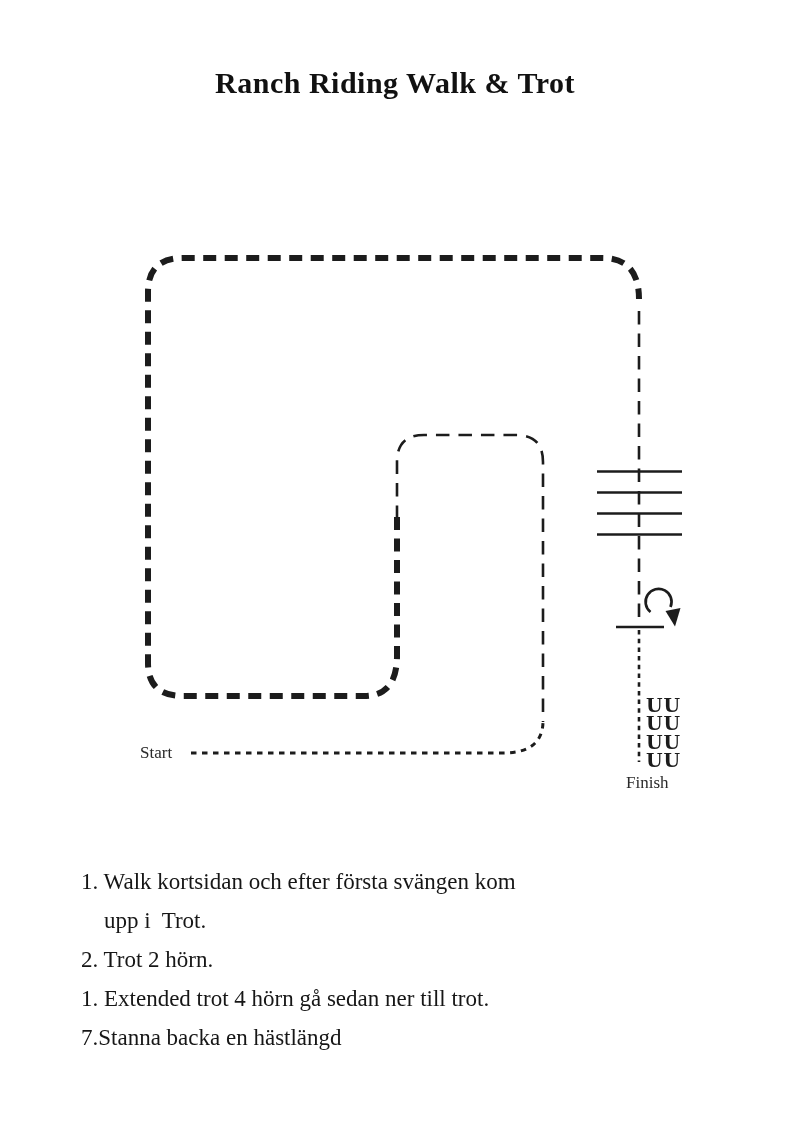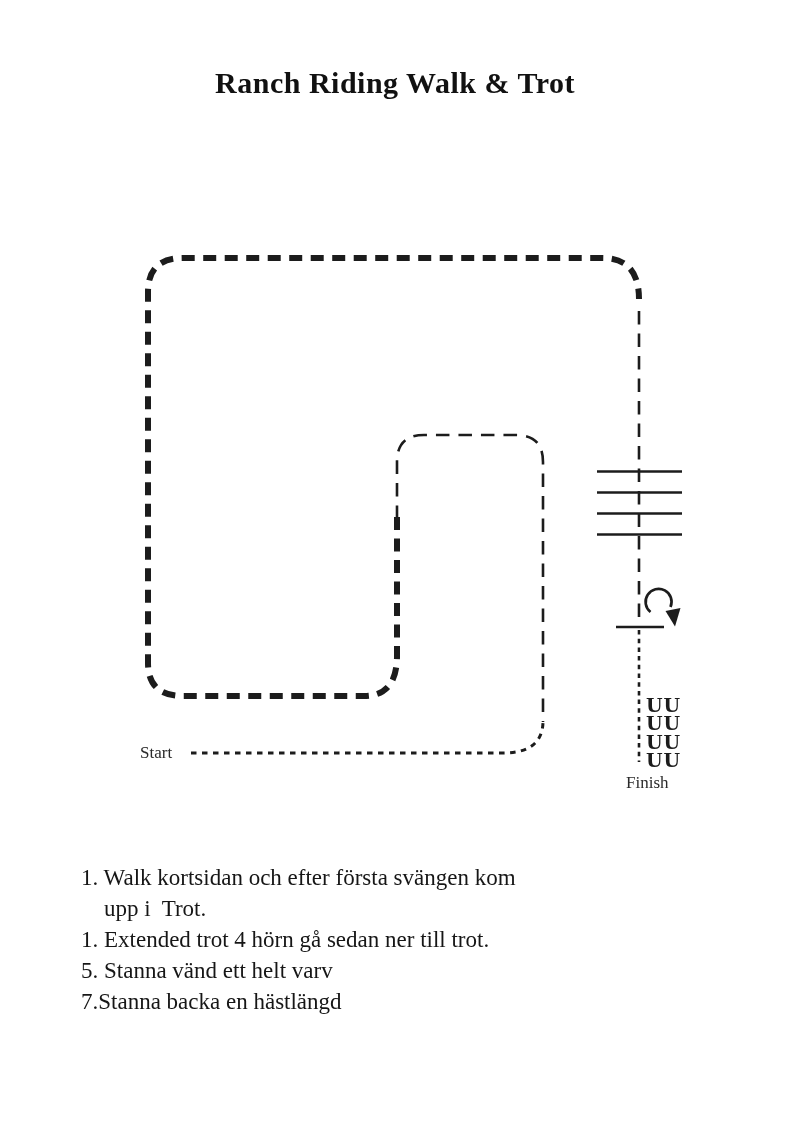--- a/index.html
+++ b/index.html
@@ -84,21 +84,21 @@
     letter-spacing: 1px;
     fill: #1c1c1c;
   }
   .instructions {
     position: absolute;
     left: 81px;
     top: 862px;
     width: 580px;
     font-family: "Liberation Serif", serif;
     font-size: 23px;
-    line-height: 31px;
+    line-height: 39px;
     color: #161616;
   }
   .instruction-item {
     white-space: pre-wrap;
   }
 </style>
 </head>
 <body>
 
 <div class="page">
@@ -138,18 +138,18 @@
       <text class="hoof" x="646" y="767">UU</text>
     </g>
 
     <text class="map-label" x="140" y="758">Start</text>
     <text class="map-label" x="626" y="788">Finish</text>
   </svg>
 
   <div class="instructions">
     <div class="instruction-item">1. Walk kortsidan och efter första svängen kom
     upp i  Trot.</div>
+    <div class="instruction-item">2. Trot 2 hörn.</div>
     <div class="instruction-item">1. Extended trot 4 hörn gå sedan ner till trot.</div>
-    <div class="instruction-item">5. Stanna vänd ett helt varv</div>
     <div class="instruction-item">7.Stanna backa en hästlängd</div>
   </div>
 
 </div>
 
 </body></html>

